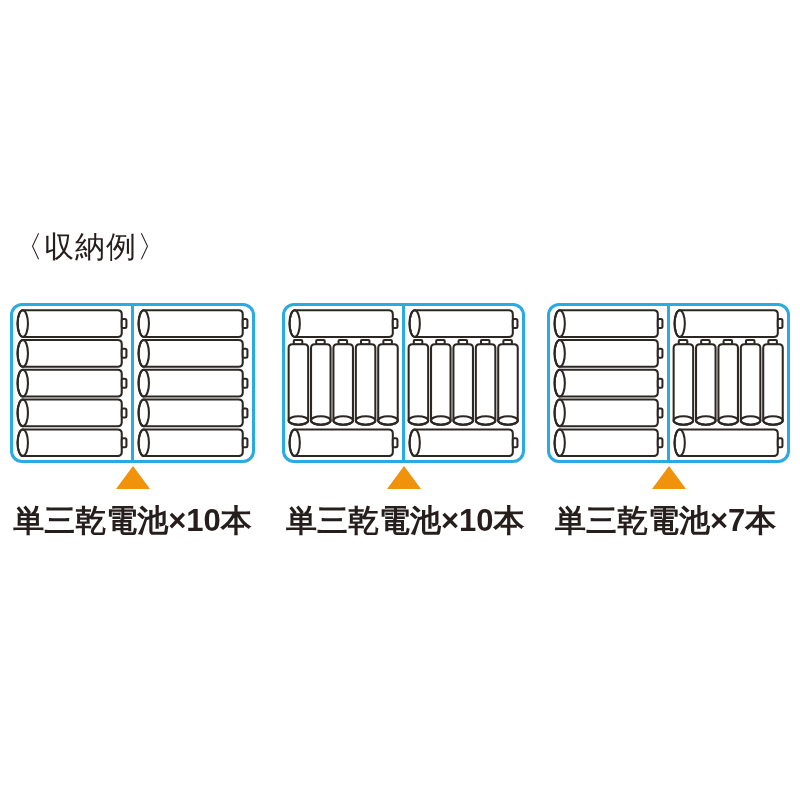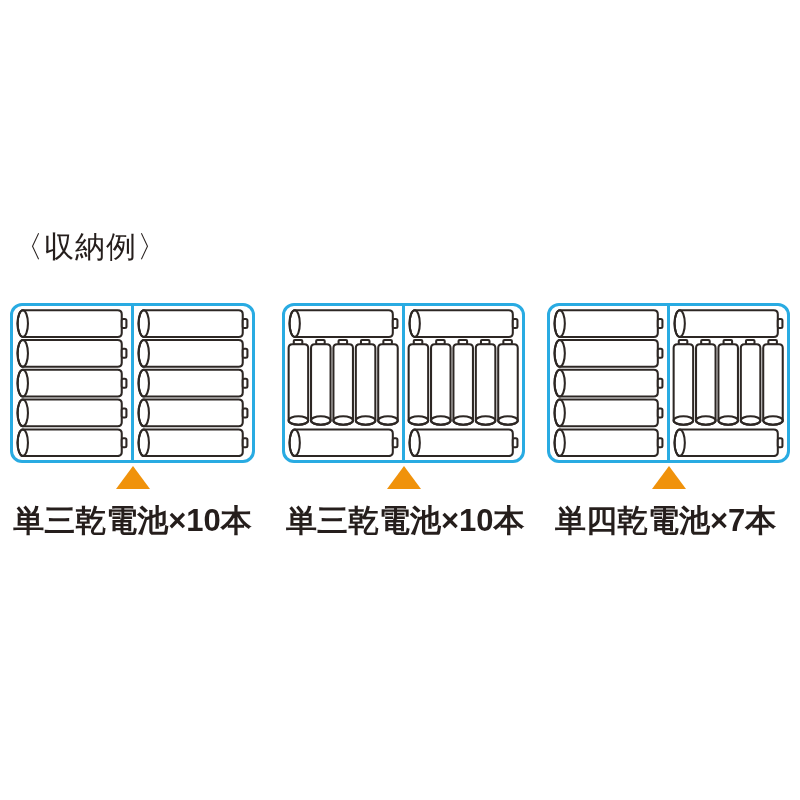--- a/index.html
+++ b/index.html
@@ -315,16 +315,16 @@
             <g stroke="#2d2724" stroke-width="2" fill="#ffffff" stroke-linejoin="round">
               <path d="M 7.5 120.4 H 99 Q 103 120.4 103 124.4 V 143.1 Q 103 147.1 99 147.1 H 7.5 A 5 13.35 0 0 1 7.5 120.4 Z"></path>
               <ellipse cx="7.5" cy="133.75" rx="5" ry="13.35" fill="none"></ellipse>
               <rect x="103" y="129.25" width="4.5" height="9" rx="1.5"></rect>
             </g>
           </svg>
         </div>
     </div>
     <div class="pointer"></div>
     <div class="caption">
-        <div>単四乾電池×7本</div>
+        <div>単三乾電池×7本</div>
       </div>
   </figure>
 </div>
 
 </body></html>

